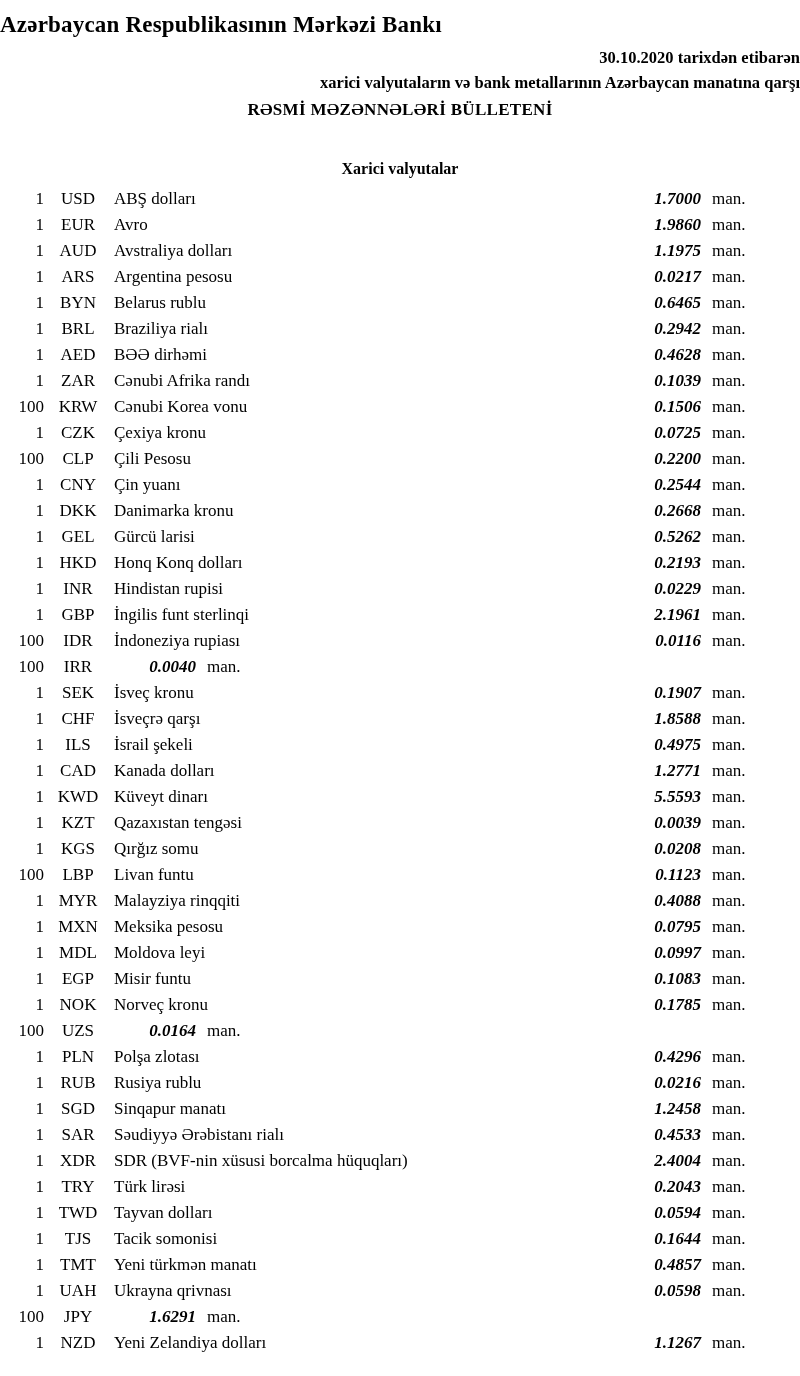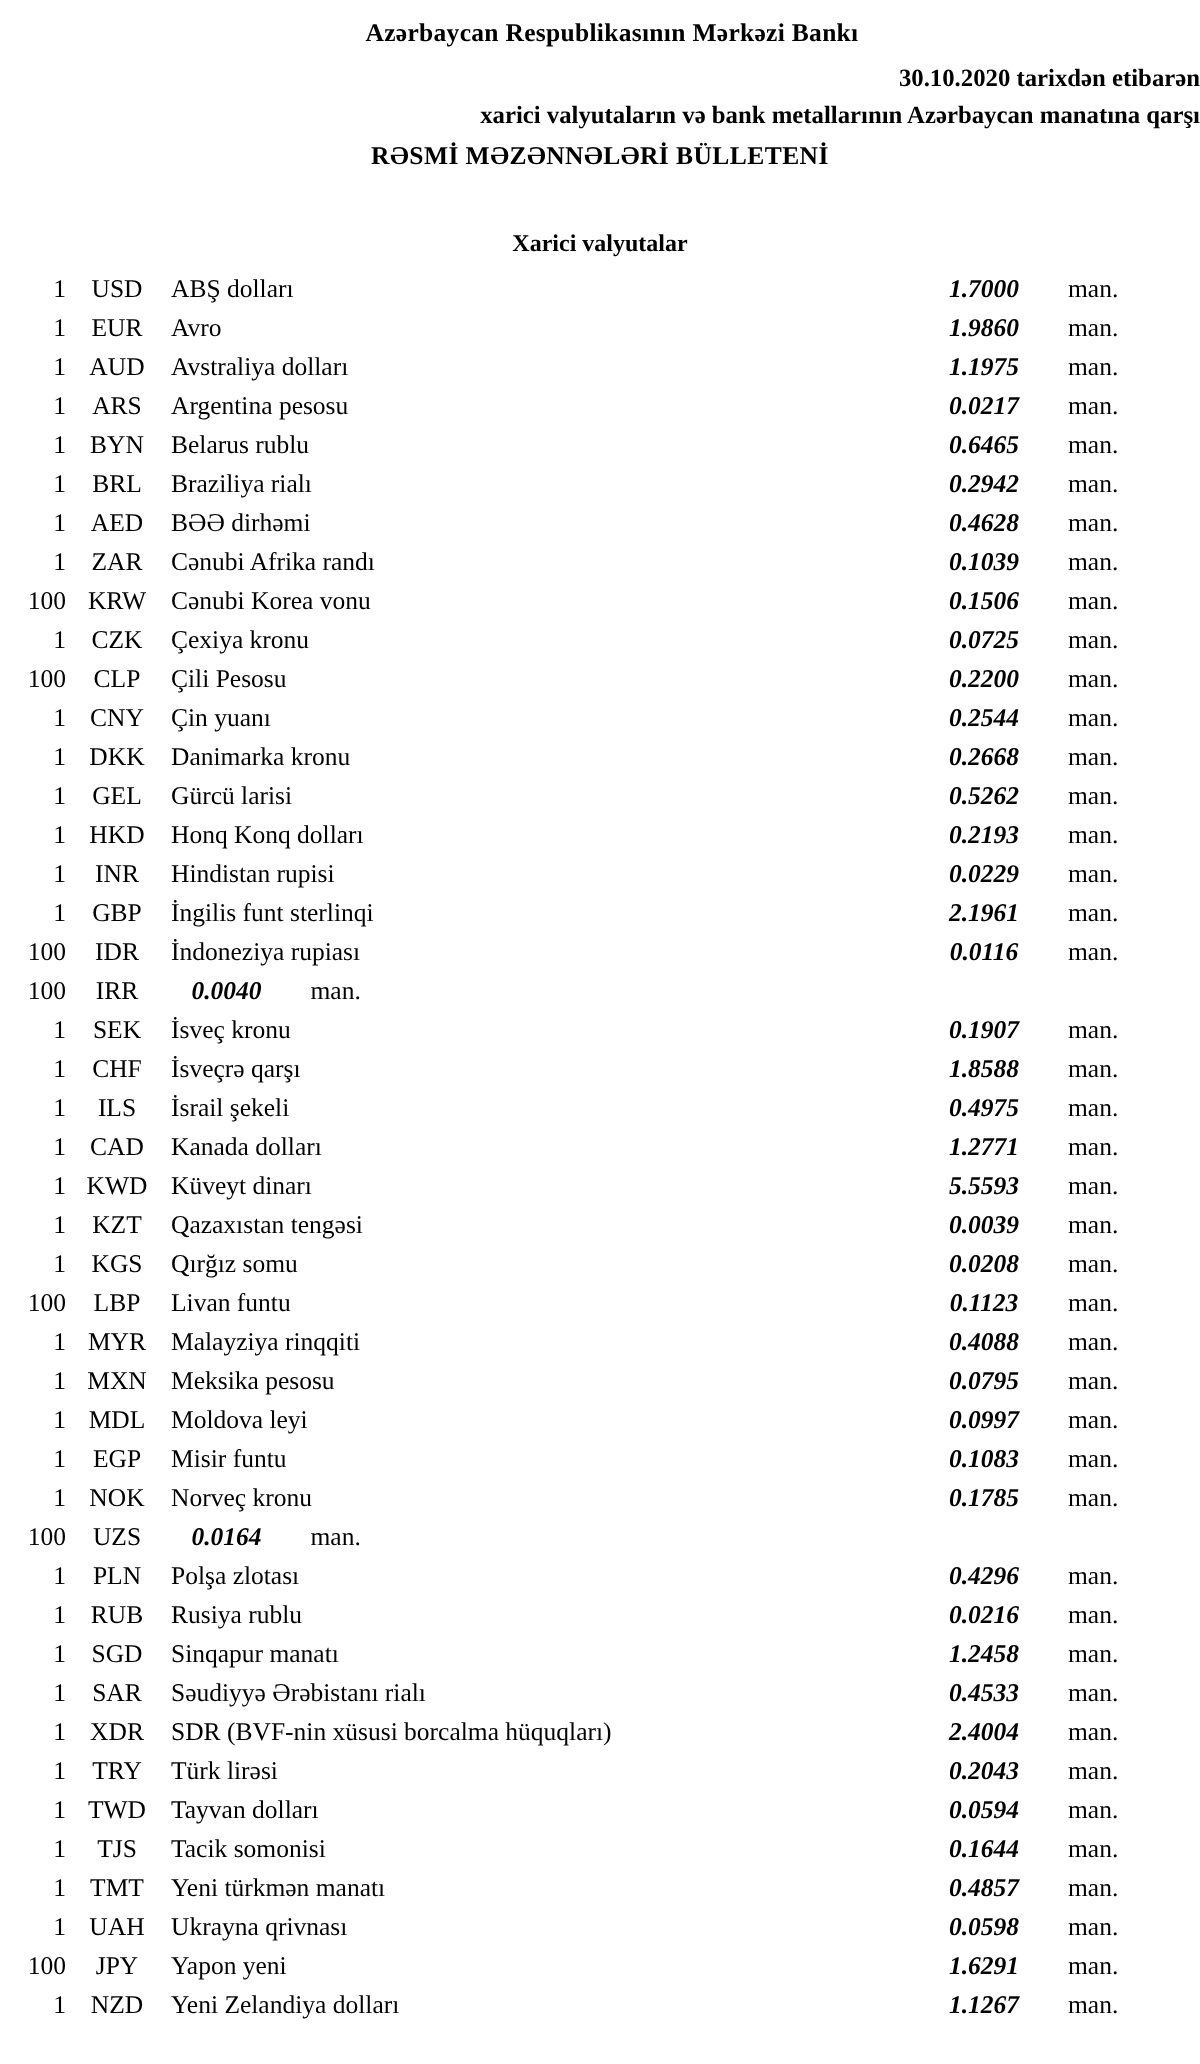--- a/index.html
+++ b/index.html
@@ -12,24 +12,23 @@
   .page {
     position: relative;
     width: 800px;
     height: 1376px;
     box-sizing: border-box;
     background: #ffffff;
     padding-top: 12px;
     overflow: hidden;
   }
   .hdr-title {
-    text-align: center;
     font-weight: bold;
-    font-size: 17px;
-    margin: 0 0 10px 16px;
+    font-size: 23px;
+    margin: 0 0 10px 0;
     letter-spacing: 0.2px;
   }
   .hdr-date,
   .hdr-subtitle {
     text-align: right;
     font-weight: bold;
     font-size: 16.5px;
     margin: 5px 0;
   }
   .hdr-bulletin {
@@ -70,21 +69,21 @@
     text-align: center;
     flex: 0 0 auto;
   }
   .col-name {
     flex: 1 1 auto;
     margin-left: 8px;
     overflow: hidden;
   }
   .col-rate {
     width: 90px;
-    text-align: center;
+    text-align: right;
     font-weight: bold;
     font-style: italic;
     flex: 0 0 auto;
   }
   .col-unit {
     width: 48px;
     padding-left: 11px;
     flex: 0 0 auto;
   }
 </style>
@@ -438,21 +437,20 @@
     <span class="col-qty">1</span>
     <span class="col-code">UAH</span>
     <span class="col-name">Ukrayna qrivnası</span>
     <span class="col-rate">0.0598</span>
     <span class="col-unit">man.</span>
   </div>
 
   <div class="rate-row">
     <span class="col-qty">100</span>
     <span class="col-code">JPY</span>
-    <span class="col-name">Yapon yeni</span>
     <span class="col-rate">1.6291</span>
     <span class="col-unit">man.</span>
   </div>
 
   <div class="rate-row">
     <span class="col-qty">1</span>
     <span class="col-code">NZD</span>
     <span class="col-name">Yeni Zelandiya dolları</span>
     <span class="col-rate">1.1267</span>
     <span class="col-unit">man.</span>

